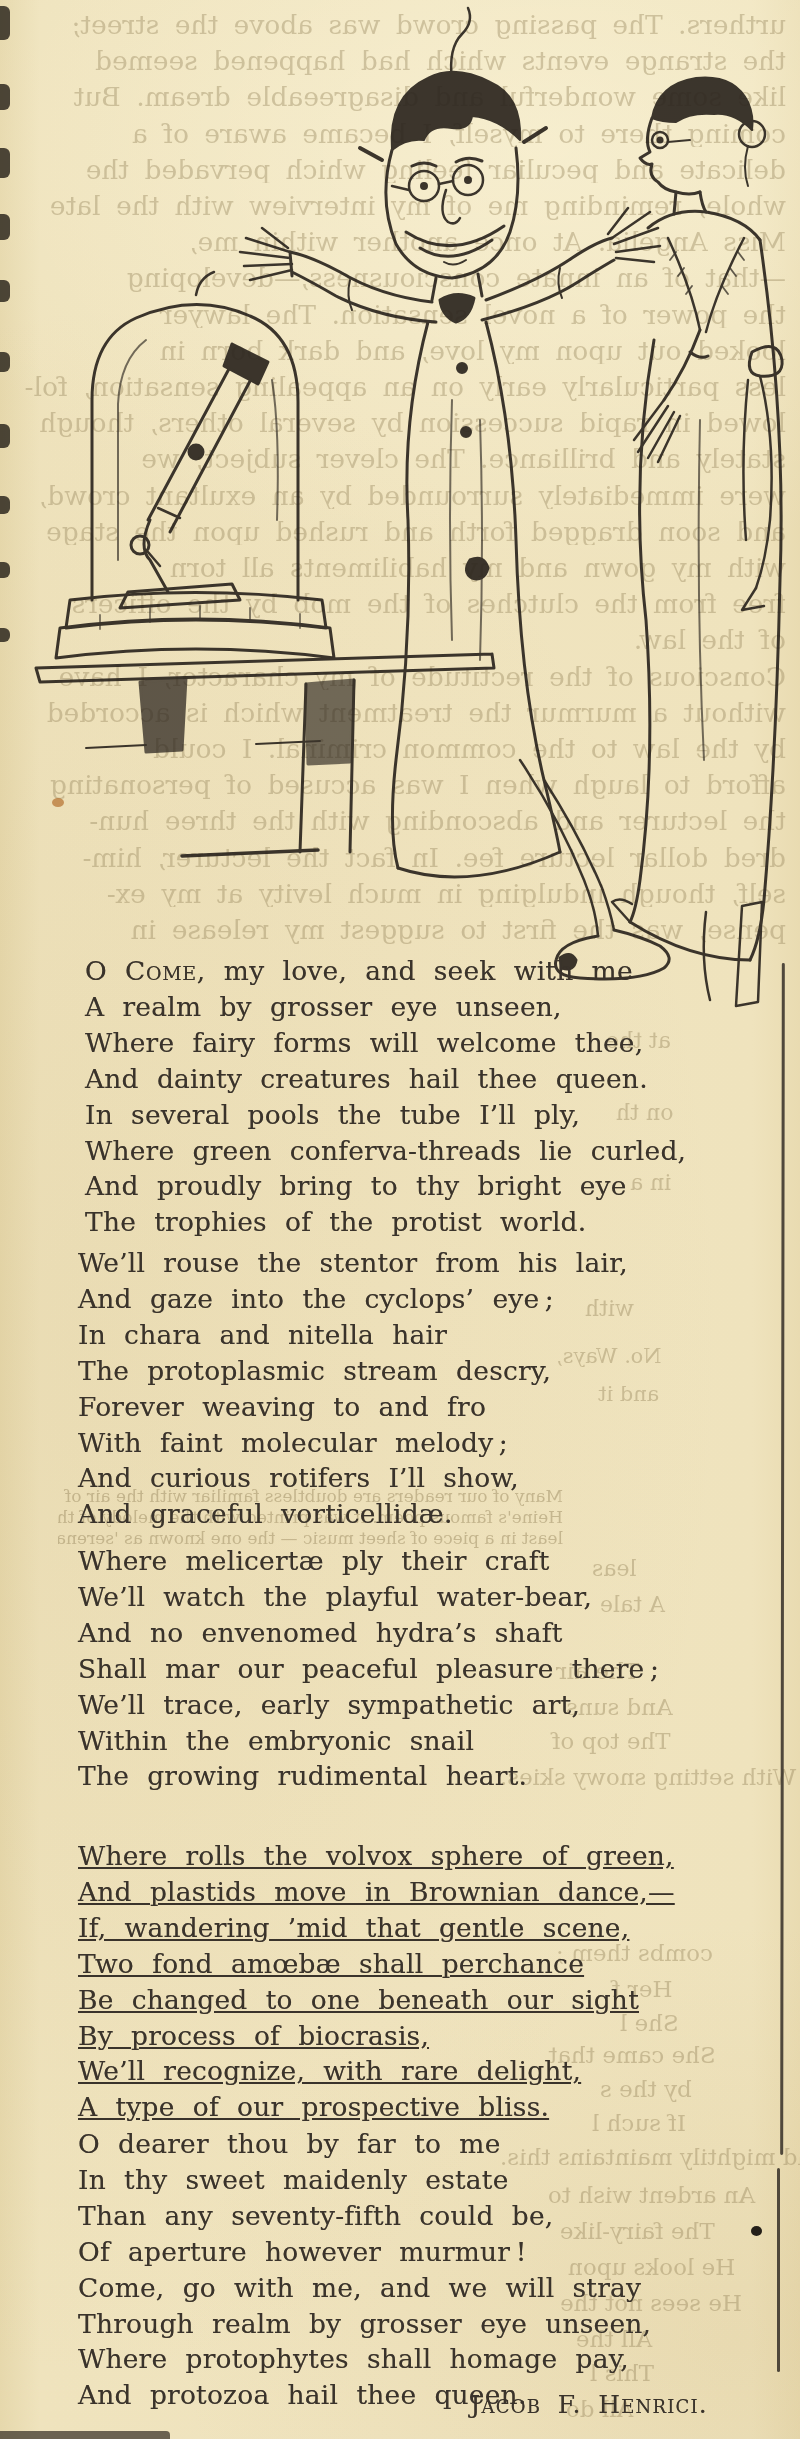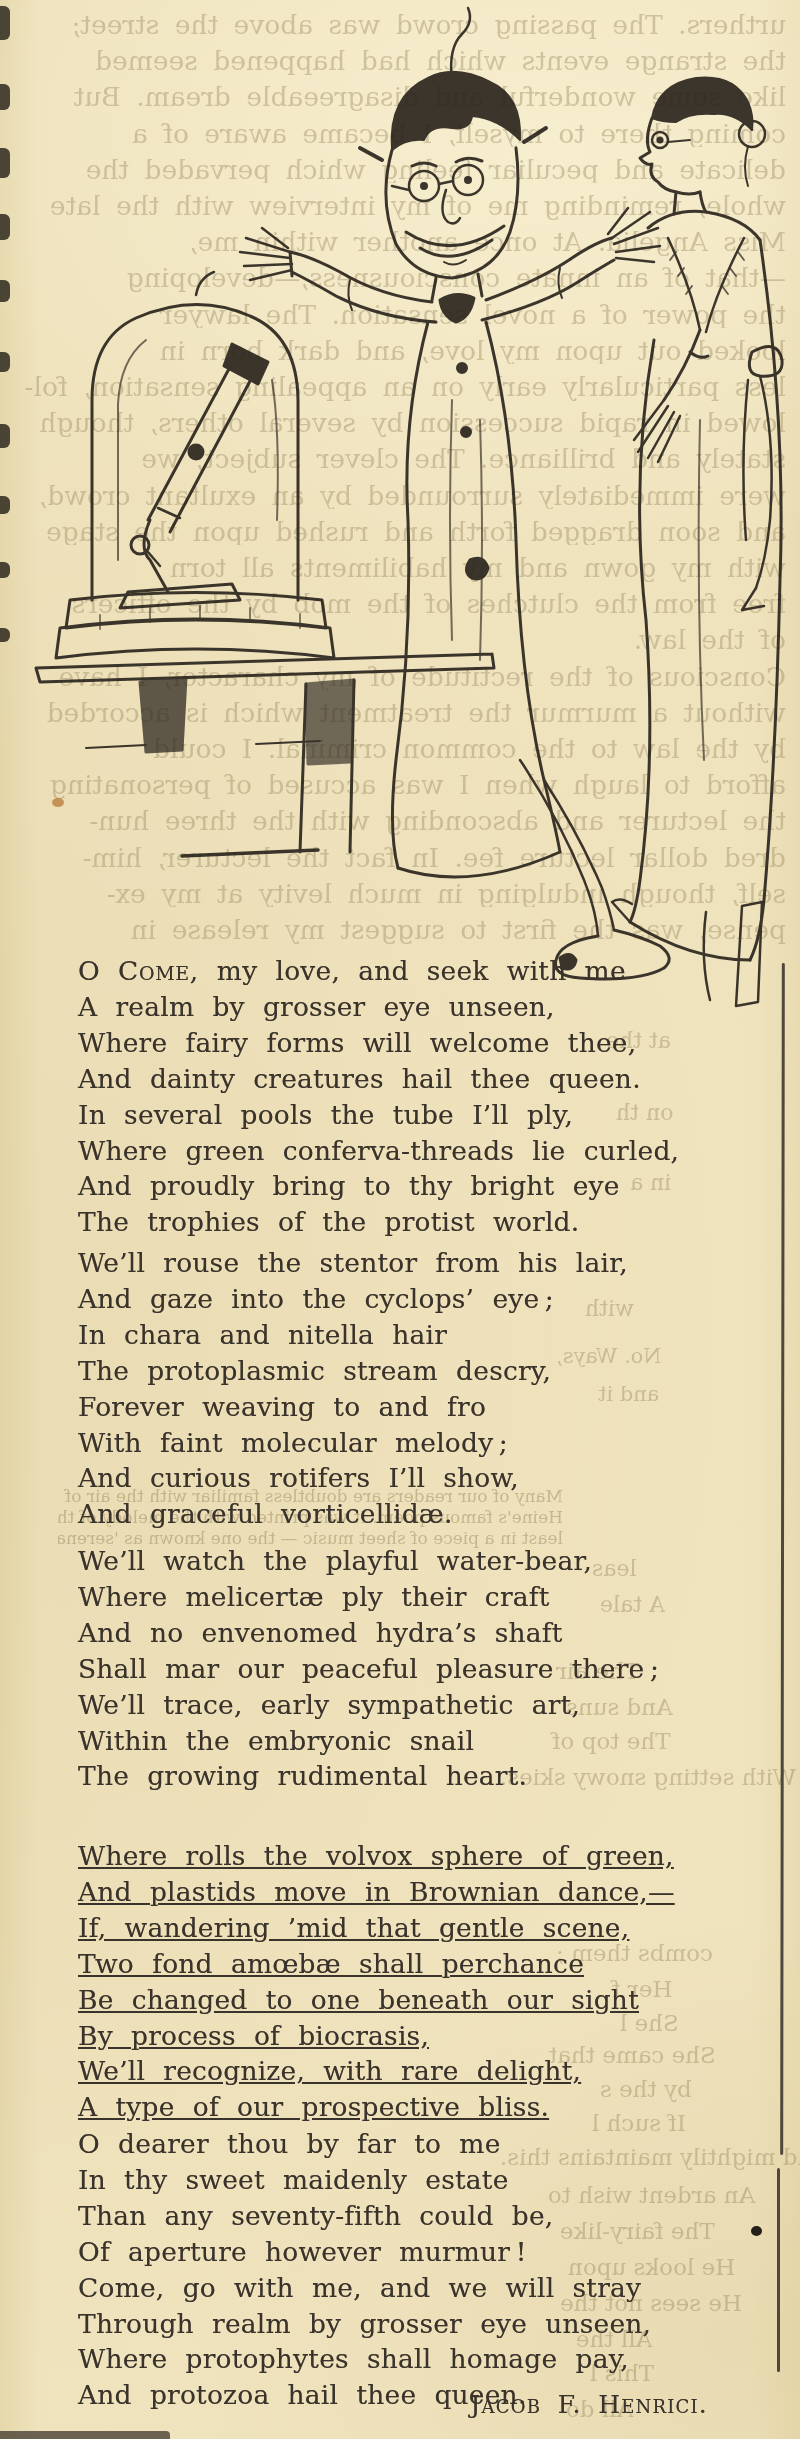--- a/index.html
+++ b/index.html
@@ -20,21 +20,21 @@
     font-family:"DejaVu Serif",serif;font-size:17px;color:#9d8c63;opacity:.5;
     transform:scaleX(-1);filter:blur(.5px);}
   .bleed-frag{position:absolute;white-space:nowrap;font-family:"DejaVu Serif",serif;
     color:#9d8c63;opacity:.45;transform:scaleX(-1);filter:blur(.7px);}
   
   .title{position:absolute;top:8px;left:0;width:100%;text-align:center;
     font-weight:bold;font-size:26px;letter-spacing:.6px;color:#352f27;
     text-shadow:0 0 .5px rgba(53,47,39,.6);}
   #poem{position:absolute;inset:0;color:#3a332b;}
   .stanza{position:absolute;left:78px;width:660px;}
-  .stanza:nth-of-type(1){top:953px;}
+  .stanza:nth-of-type(1){top:953px;margin-left:7px;}
   .stanza:nth-of-type(2){top:1245px;}
   .stanza:nth-of-type(3){top:1543px;}
   .stanza:nth-of-type(4){top:1838px;text-decoration:underline;}
   .stanza:nth-of-type(5){top:2126px;}
   .line{font-size:26.5px;line-height:35.9px;word-spacing:.36em;letter-spacing:.2px;
     white-space:nowrap;text-shadow:0 0 .5px rgba(58,51,43,.5);}
   .sc{font-variant:small-caps;letter-spacing:.6px;}
   .signature{position:absolute;left:78px;top:2390px;width:630px;text-align:right;
     font-size:25px;font-variant:small-caps;letter-spacing:1.2px;word-spacing:.3em;
     color:#3a332b;text-shadow:0 0 .5px rgba(58,51,43,.5);}
@@ -230,22 +230,22 @@
         <div class="line"><span>We’ll rouse the stentor from his lair,</span></div>
         <div class="line"><span>And gaze into the cyclops’ eye ;</span></div>
         <div class="line"><span>In chara and nitella hair</span></div>
         <div class="line"><span>The protoplasmic stream descry,</span></div>
         <div class="line"><span>Forever weaving to and fro</span></div>
         <div class="line"><span>With faint molecular melody ;</span></div>
         <div class="line"><span>And curious rotifers I’ll show,</span></div>
         <div class="line"><span>And graceful vorticellidæ.</span></div>
       </div>
       <div class="stanza">
+        <div class="line"><span>Where melicertæ ply their craft</span></div>
         <div class="line"><span>We’ll watch the playful water-bear,</span></div>
-        <div class="line"><span>Where melicertæ ply their craft</span></div>
         <div class="line"><span>And no envenomed hydra’s shaft</span></div>
         <div class="line"><span>Shall mar our peaceful pleasure there ;</span></div>
         <div class="line"><span>We’ll trace, early sympathetic art,</span></div>
         <div class="line"><span>Within the embryonic snail</span></div>
         <div class="line"><span>The growing rudimental heart.</span></div>
       </div>
       <div class="stanza">
         <div class="line"><span>Where rolls the volvox sphere of green,</span></div>
         <div class="line"><span>And plastids move in Brownian dance,—</span></div>
         <div class="line"><span>If, wandering ’mid that gentle scene,</span></div>

